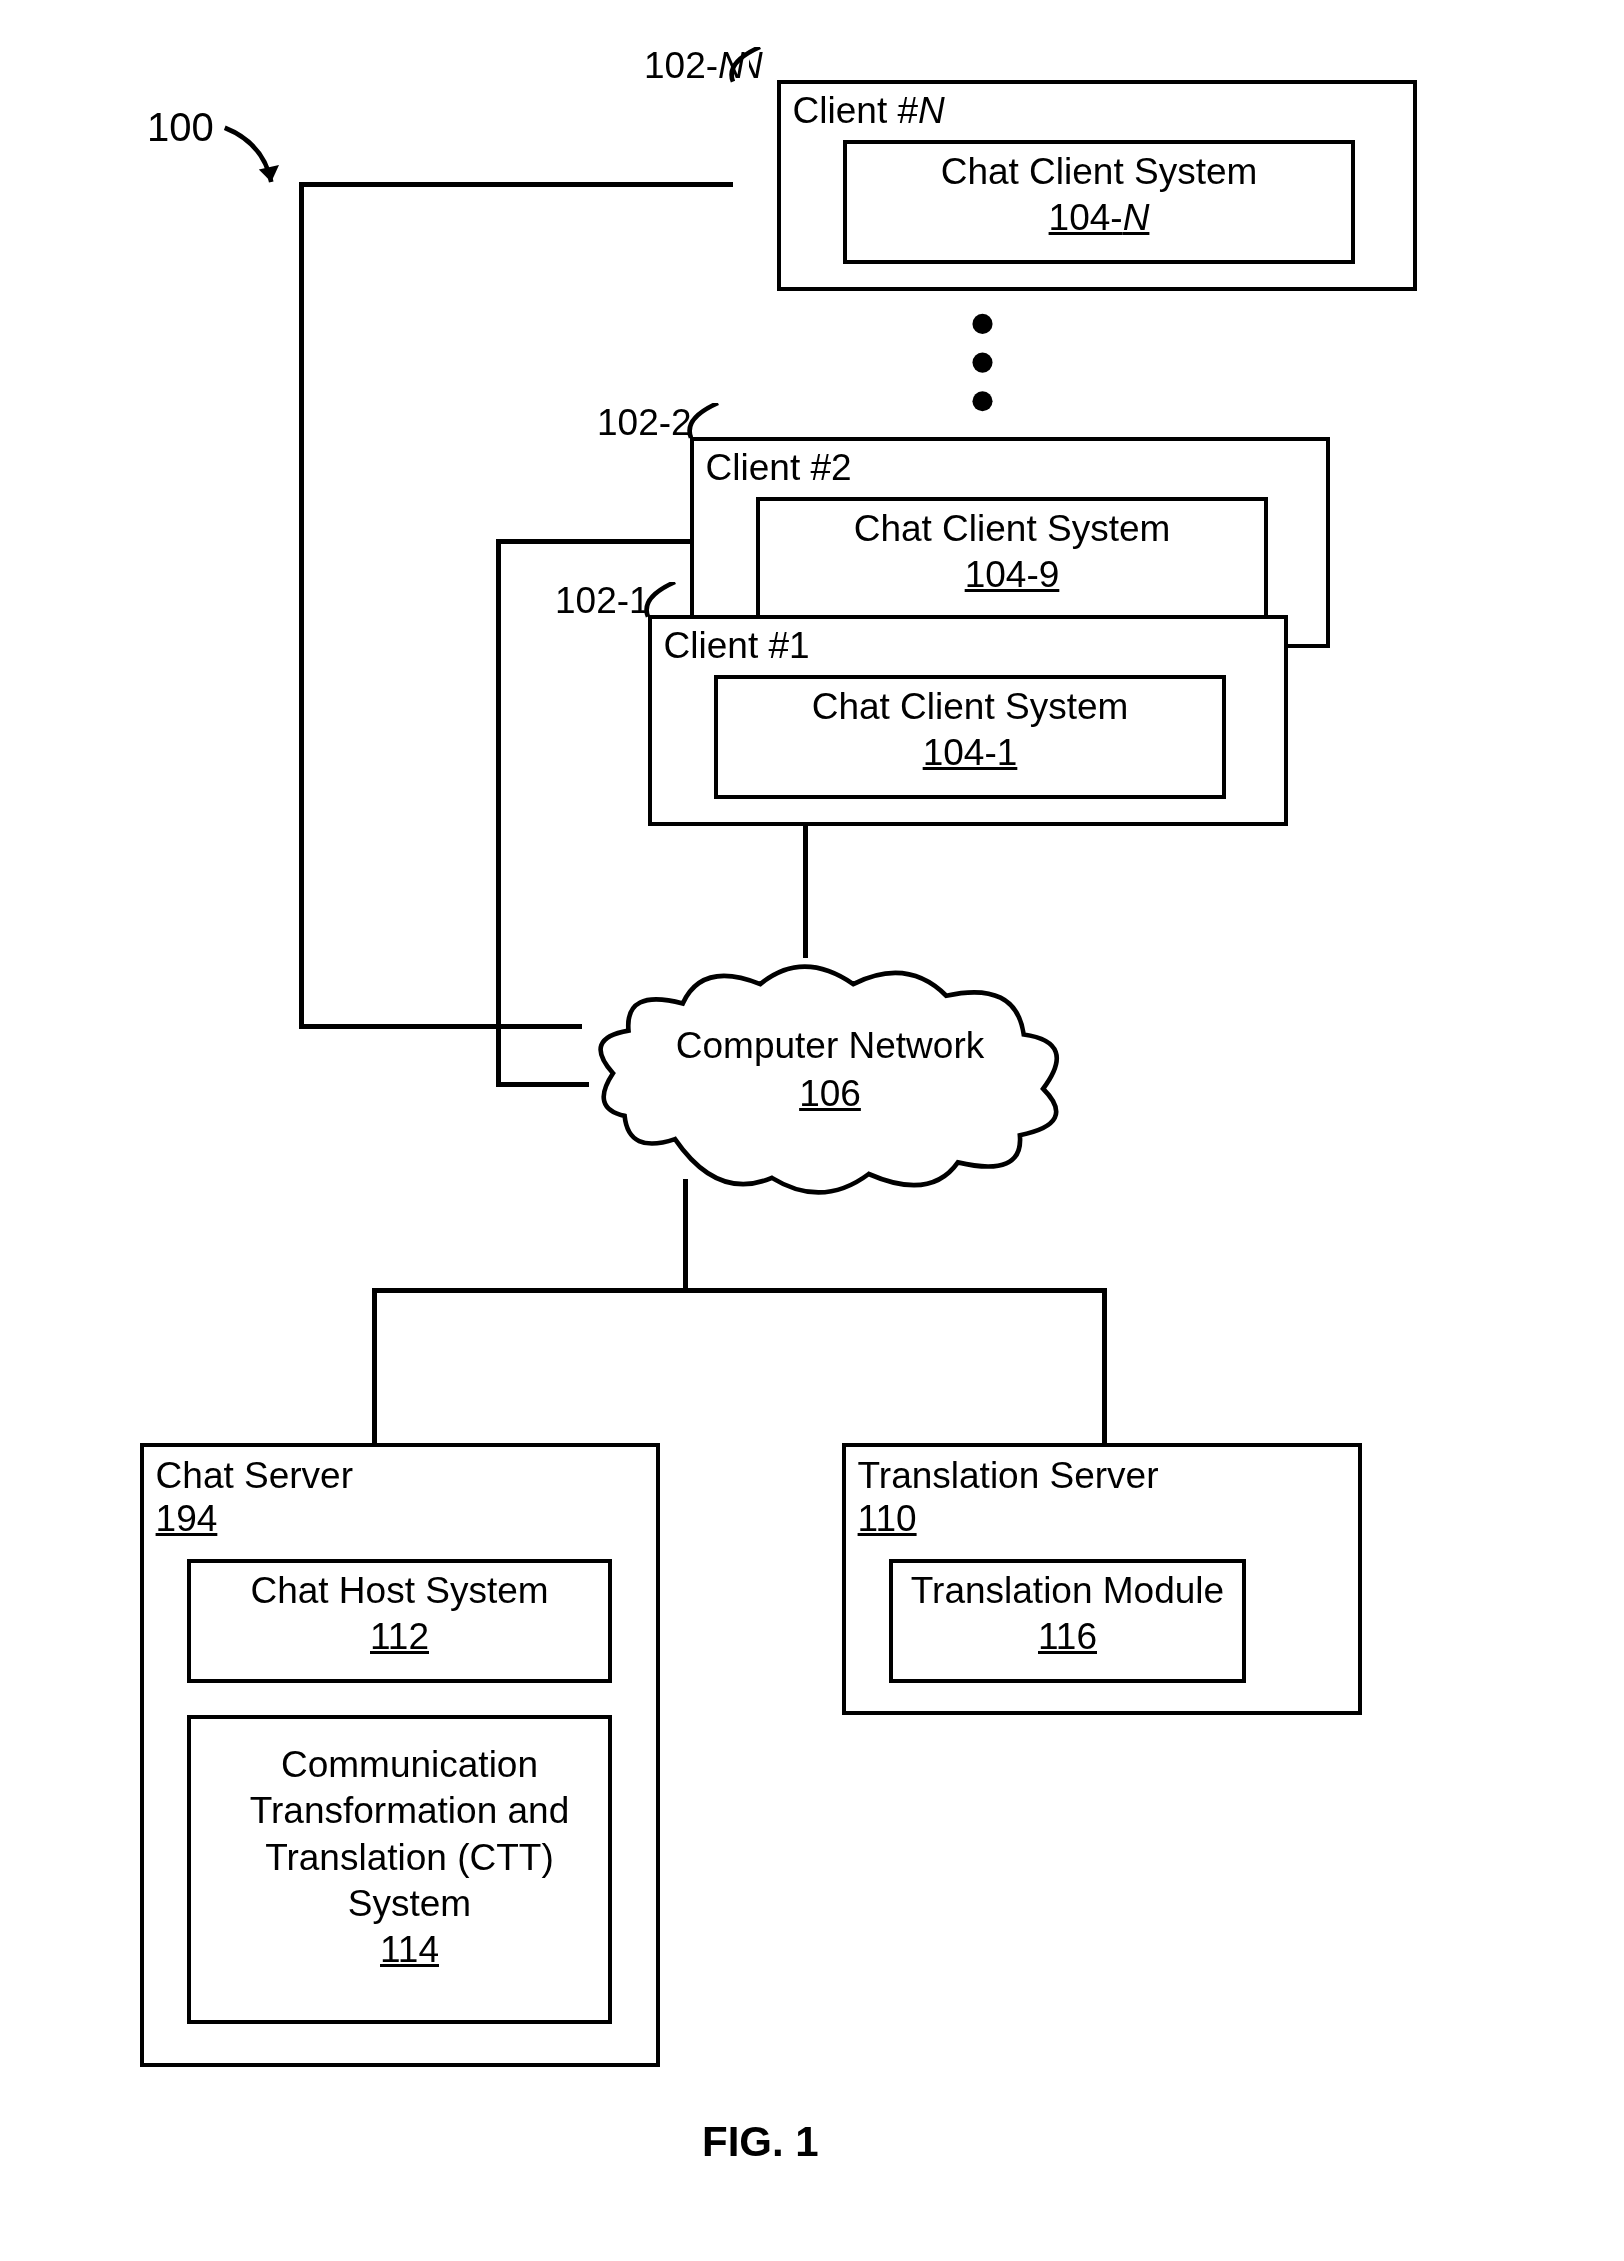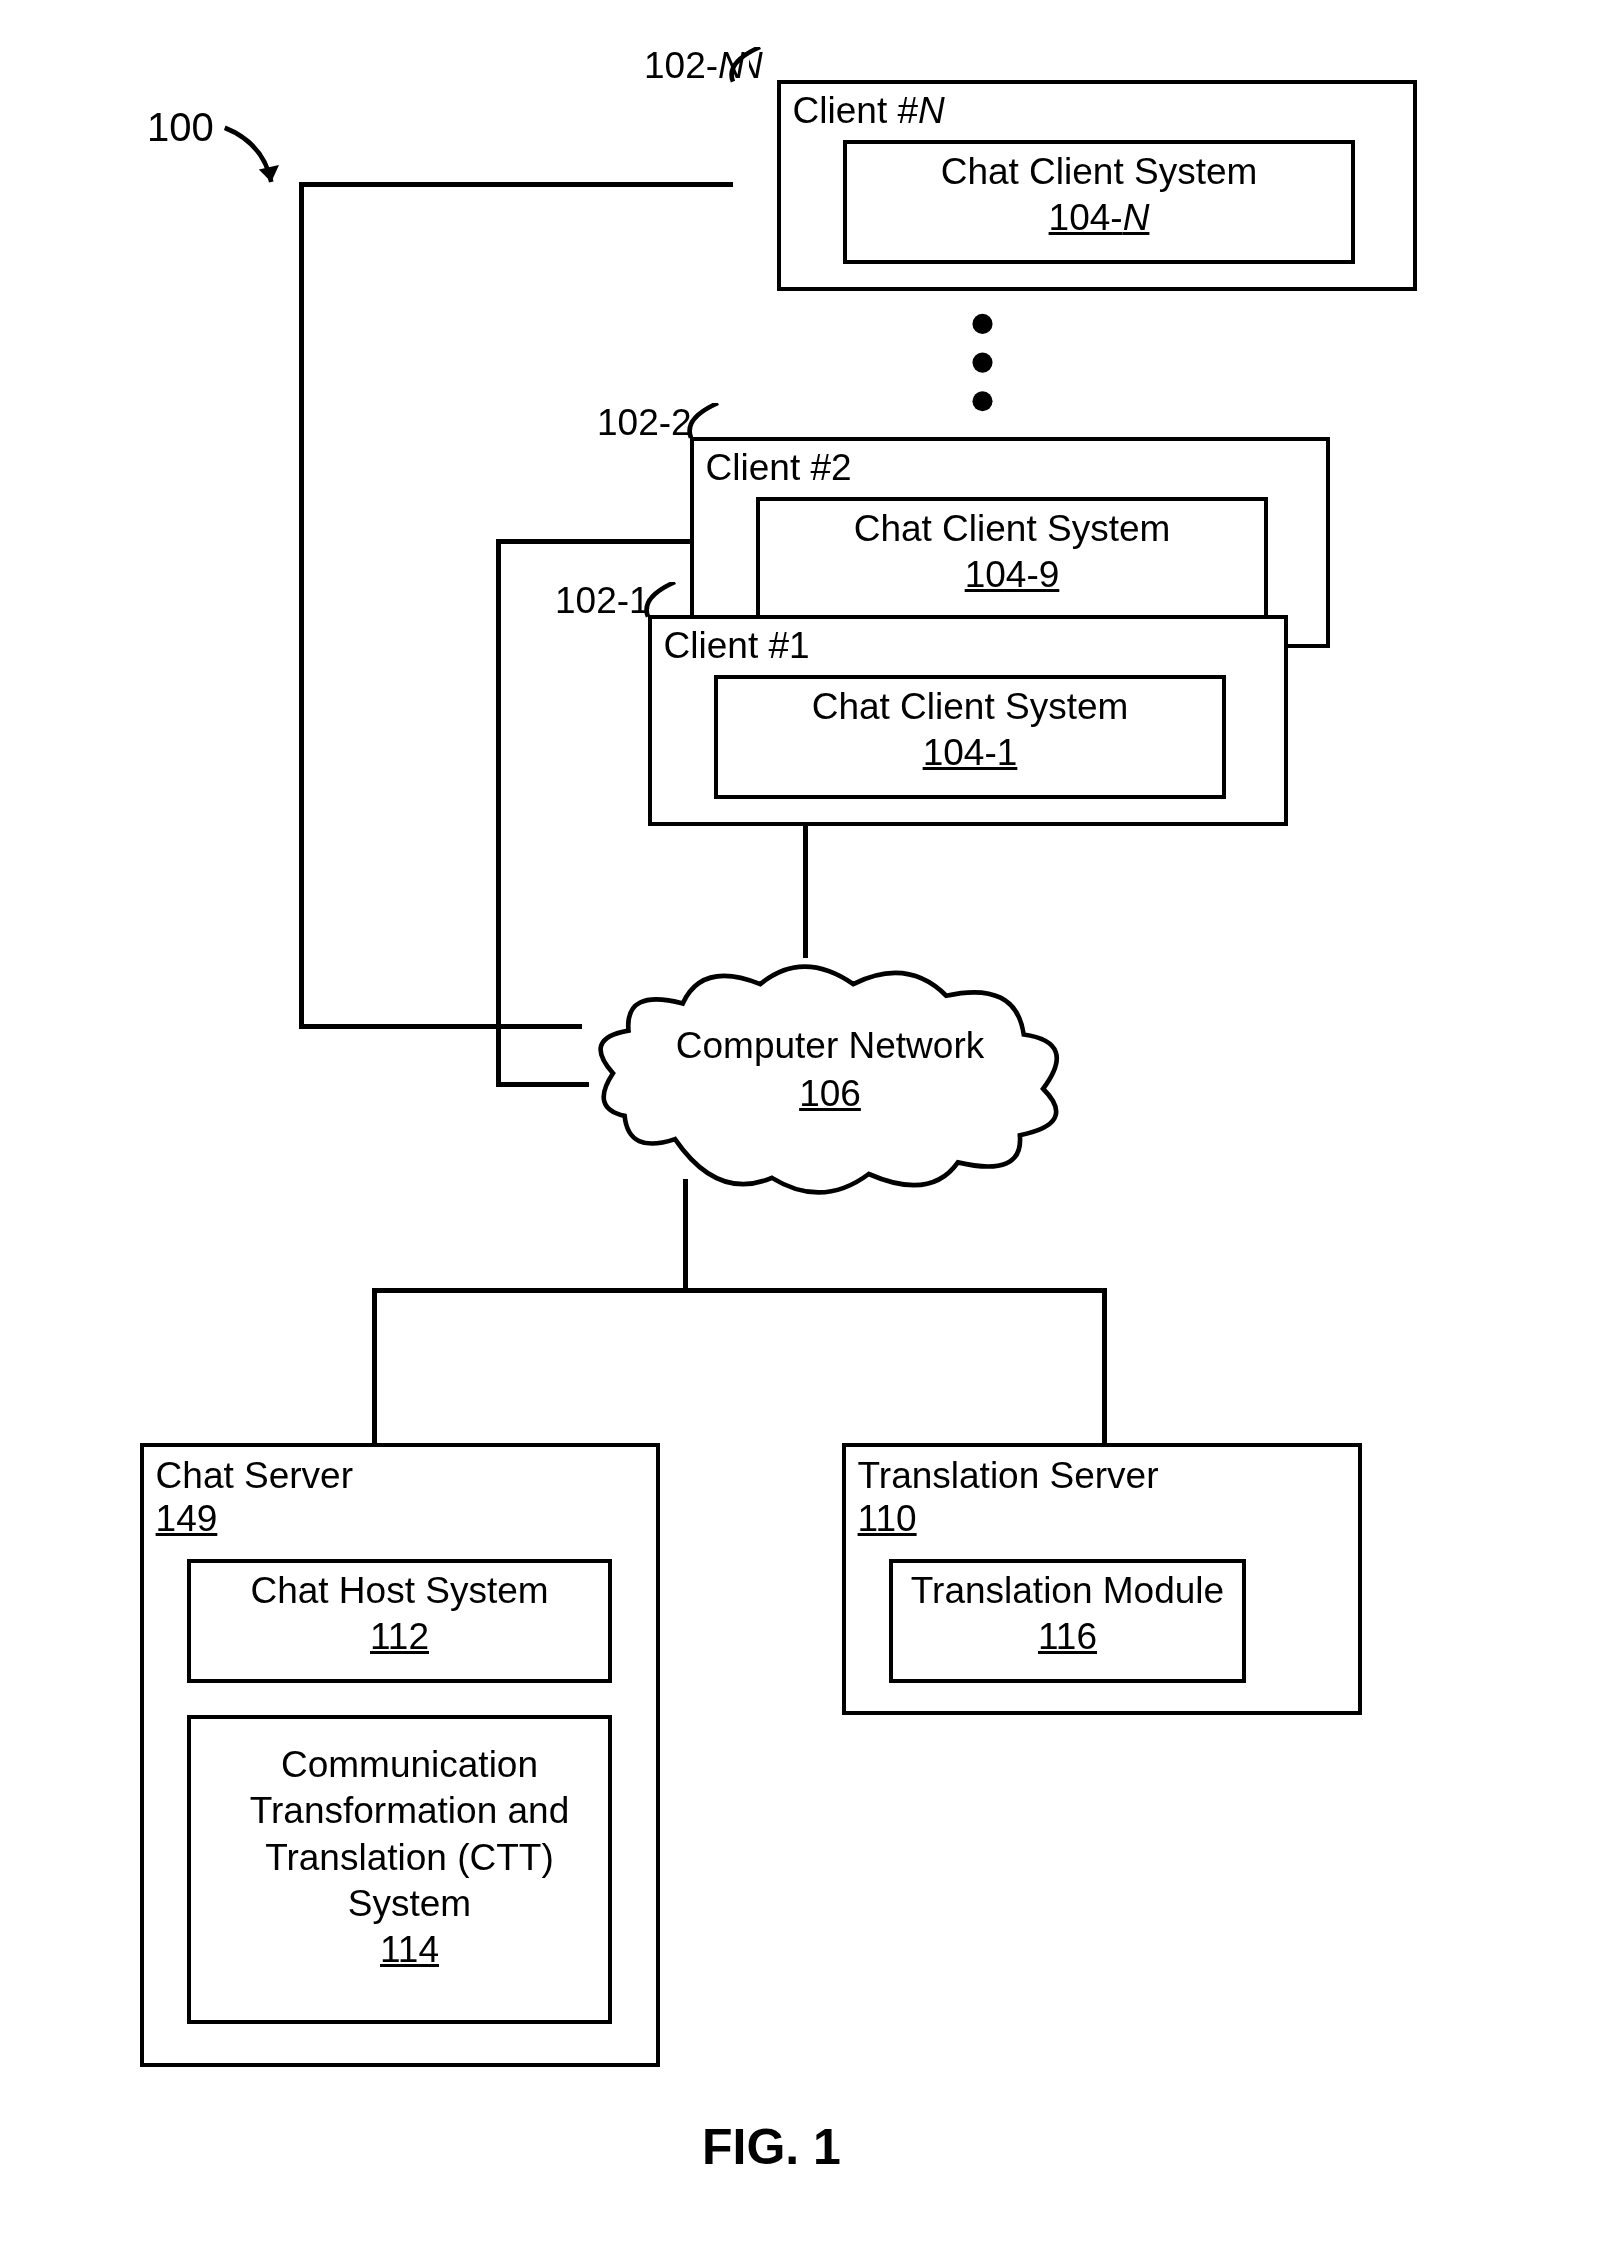--- a/index.html
+++ b/index.html
@@ -78,21 +78,21 @@
     top: 1022px;
     width: 326px;
     text-align: center;
     font-size: 37px;
     line-height: 1.3;
   }
   .fig-caption {
     position: absolute;
     left: 702px;
     top: 2118px;
-    font-size: 50px;
+    font-size: 42px;
     font-weight: bold;
   }
   .italic { font-style: italic; }
 </style>
 </head>
 <body>
 
 <div class="page">
 
   <div class="fig-label-100">100</div>
@@ -189,21 +189,21 @@
     <span style="text-decoration:underline;">106</span>
   </div>
 
   <div class="conn vline" style="left:683px; top:1179px; height:109px;"></div>
   <div class="conn hline" style="left:372px; top:1288px; width:733px;"></div>
   <div class="conn vline" style="left:372px; top:1288px; height:155px;"></div>
   <div class="conn vline" style="left:1102px; top:1288px; height:155px;"></div>
 
   <div class="box" style="left:140px; top:1443px; width:520px; height:624px;">
     <div class="box-title" style="left:11.6px; top:7.8px;">Chat Server</div>
-    <div class="box-title" style="left:11.6px; top:51px; text-decoration:underline;">149</div>
+    <div class="box-title" style="left:11.6px; top:51px; text-decoration:underline;">194</div>
 
     <div class="box" style="left:43px; top:112px; width:425px; height:124px;">
       <div class="inner-box-text">
         <span>Chat Host System</span>
         <span class="inner-ref">112</span>
       </div>
     </div>
 
     <div class="box" style="left:43px; top:268px; width:425px; height:309px;padding-left:20px;">
       <div class="inner-box-text" style="padding-top:23px;">

